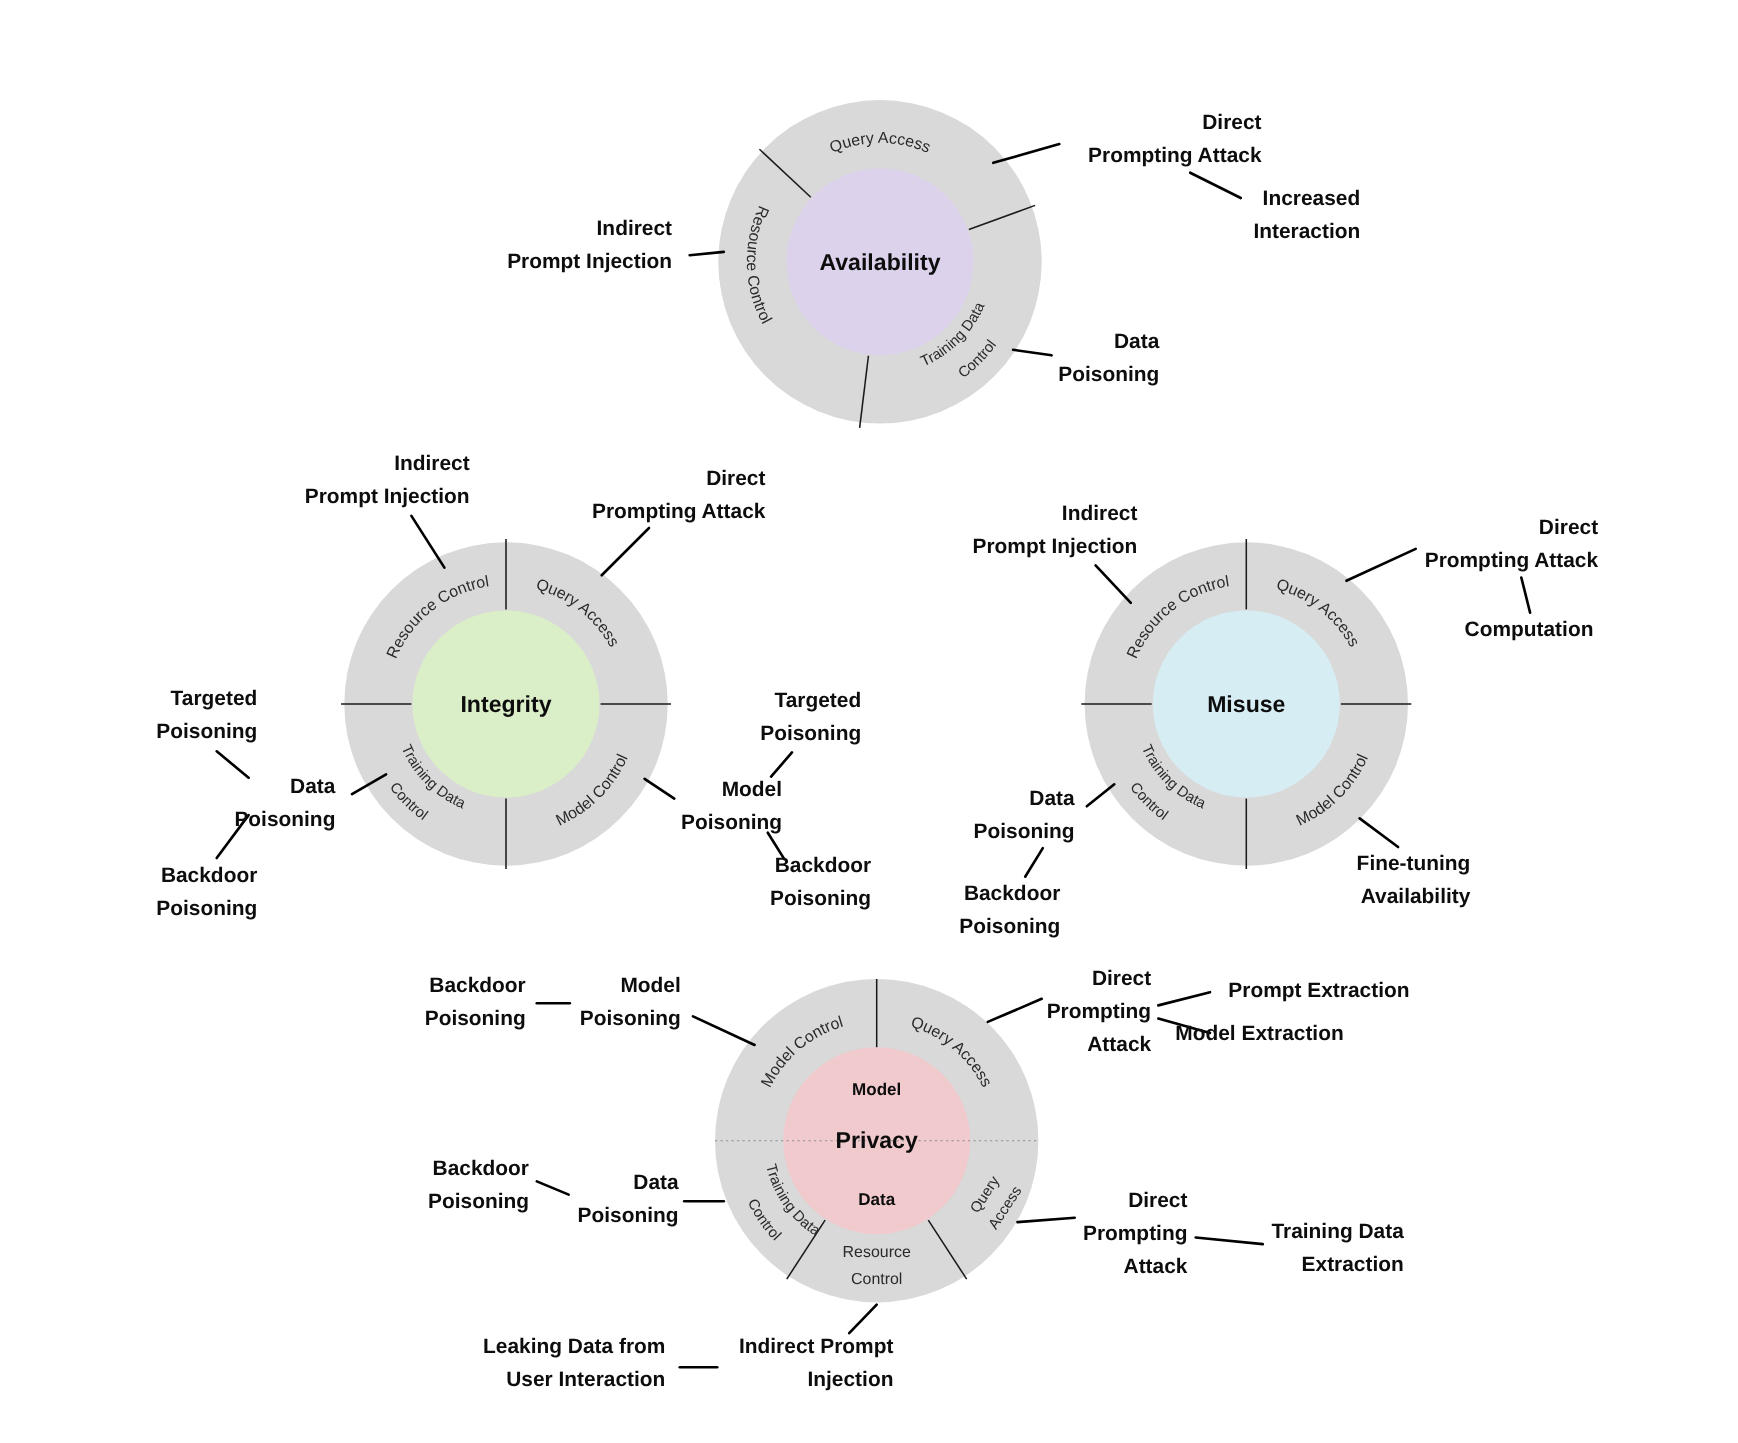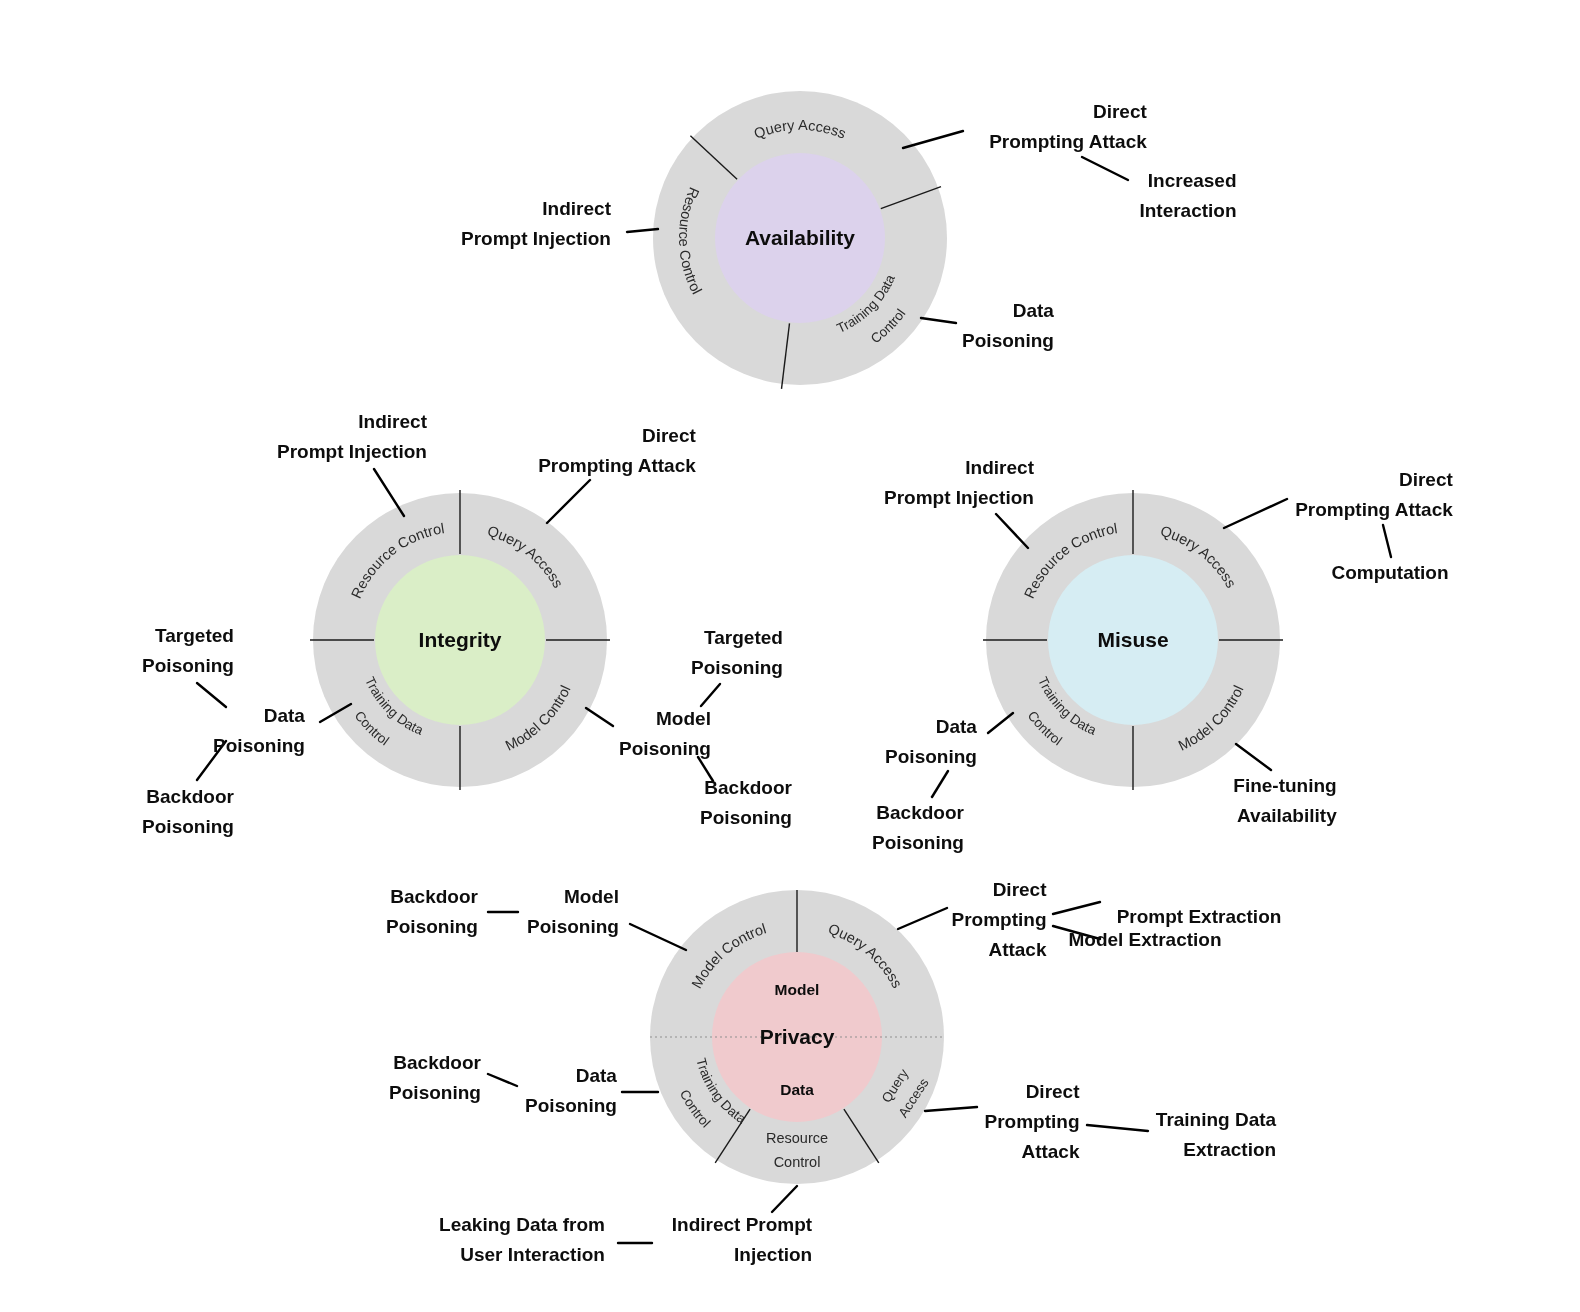--- a/index.html
+++ b/index.html
@@ -181,21 +181,21 @@
   <div class="lbl" style="left:1285px; top:801px;">Fine-tuning
 Availability</div>
 
   <div class="lbl" style="left:432px; top:912px;">Backdoor
 Poisoning</div>
   <div class="lbl" style="left:573px; top:912px;">Model
 Poisoning</div>
   <div class="lbl" style="left:999px; top:920px;">Direct
 Prompting
 Attack</div>
-  <div class="lbl" style="left:1199px; top:901px;margin-top:16px;">Prompt Extraction</div>
+  <div class="lbl" style="left:1199px; top:901px;">Prompt Extraction</div>
   <div class="lbl" style="left:1145px; top:940px;">Model Extraction</div>
   <div class="lbl" style="left:435px; top:1078px;">Backdoor
 Poisoning</div>
   <div class="lbl" style="left:571px; top:1091px;">Data
 Poisoning</div>
   <div class="lbl" style="left:1032px; top:1122px;">Direct
 Prompting
 Attack</div>
   <div class="lbl" style="left:1216px; top:1135px;">Training Data
 Extraction</div>

